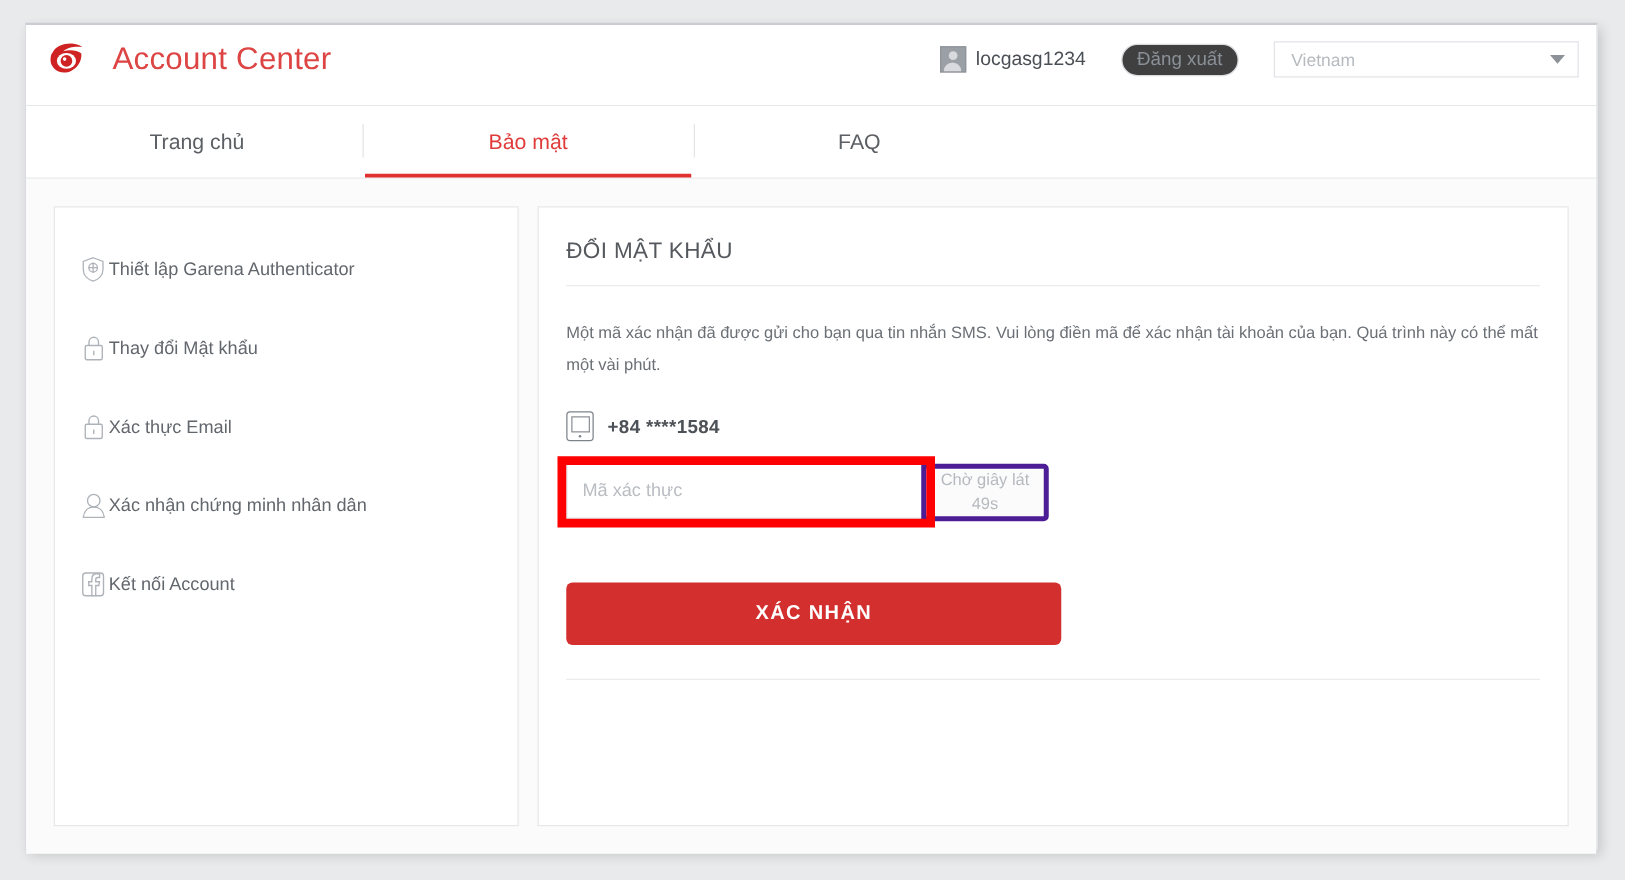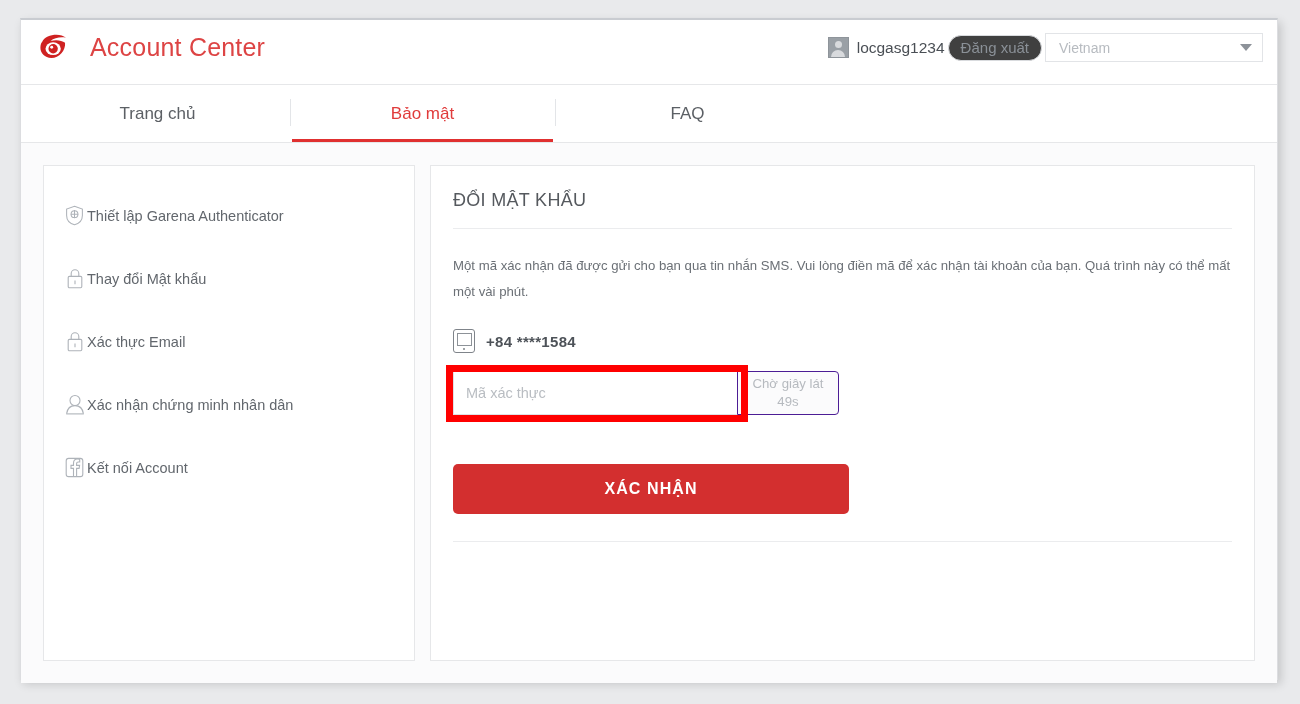--- a/index.html
+++ b/index.html
@@ -56,21 +56,21 @@
     letter-spacing: 0.2px;
     white-space: nowrap;
   }
 
   .header-right {
     position: absolute;
     right: 14px;
     top: 13px;
     display: flex;
     align-items: center;
-    gap: 3px;
+    gap: 28px;
   }
   .user-block {
     display: flex;
     align-items: center;
     gap: 8px;
   }
   .avatar {
     width: 21px;
     height: 21px;
     background: #9aa0a6;
@@ -111,21 +111,21 @@
     border: 1px solid #d9dbde;
     border-radius: 14px;
     padding: 3px 12px 4px;
     font-size: 15px;
     color: #8a9097;
     background: #404040;
     white-space: nowrap;
     cursor: pointer;
   }
   .country-select {
-    width: 218px;
+    width: 244px;
     height: 29px;
     border: 1px solid #e2e4e7;
     background: #fff;
     display: flex;
     align-items: center;
     padding: 0 10px 0 13px;
     box-sizing: border-box;
     cursor: pointer;
   }
   .country-value {
@@ -326,21 +326,21 @@
     background: #fff;
     border-radius: 0;
   }
   .code-input::placeholder {
     color: #b9bdc2;
     opacity: 1;
   }
   .resend-btn {
     width: 102px;
     min-height: 44px;
-    border: 1px solid #4c1d95;
+    border: 4px solid #4c1d95;
     border-radius: 0 4px 4px 0;
     background: #fbfbfc;
     color: #b6babf;
     font-size: 13.2px;
     line-height: 1.42;
     display: flex;
     flex-direction: column;
     align-items: center;
     justify-content: center;
     box-sizing: border-box;

